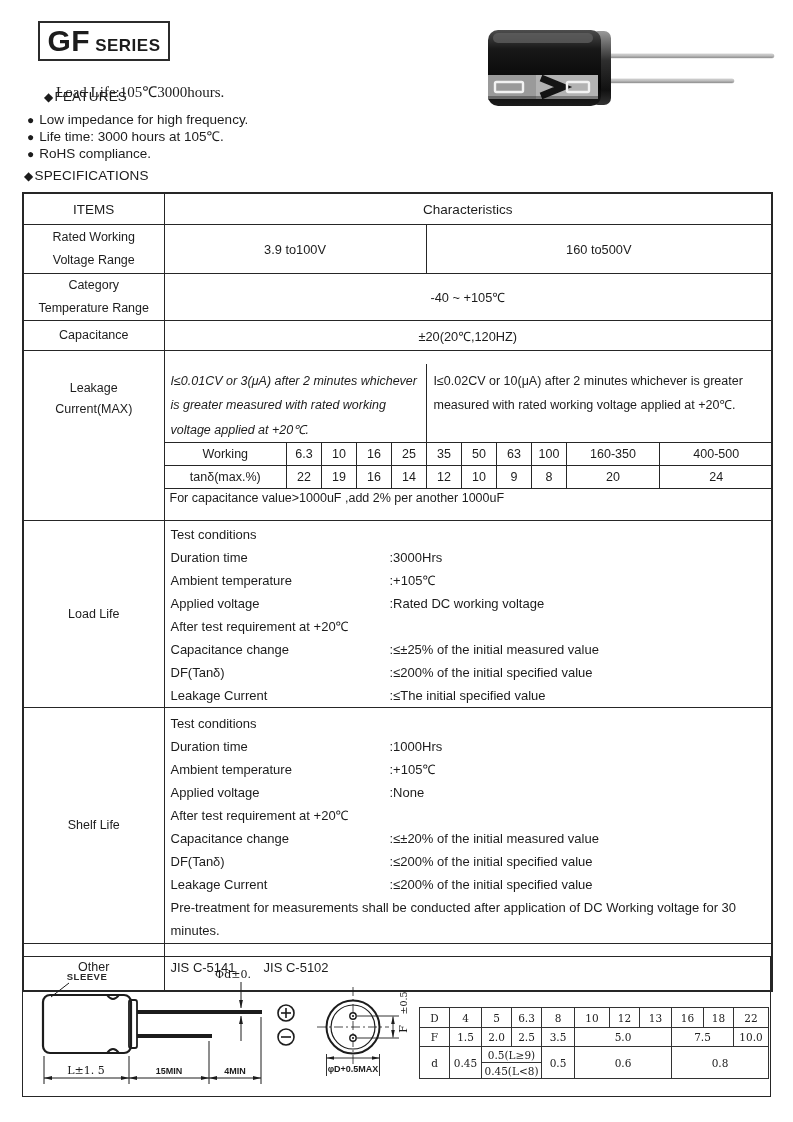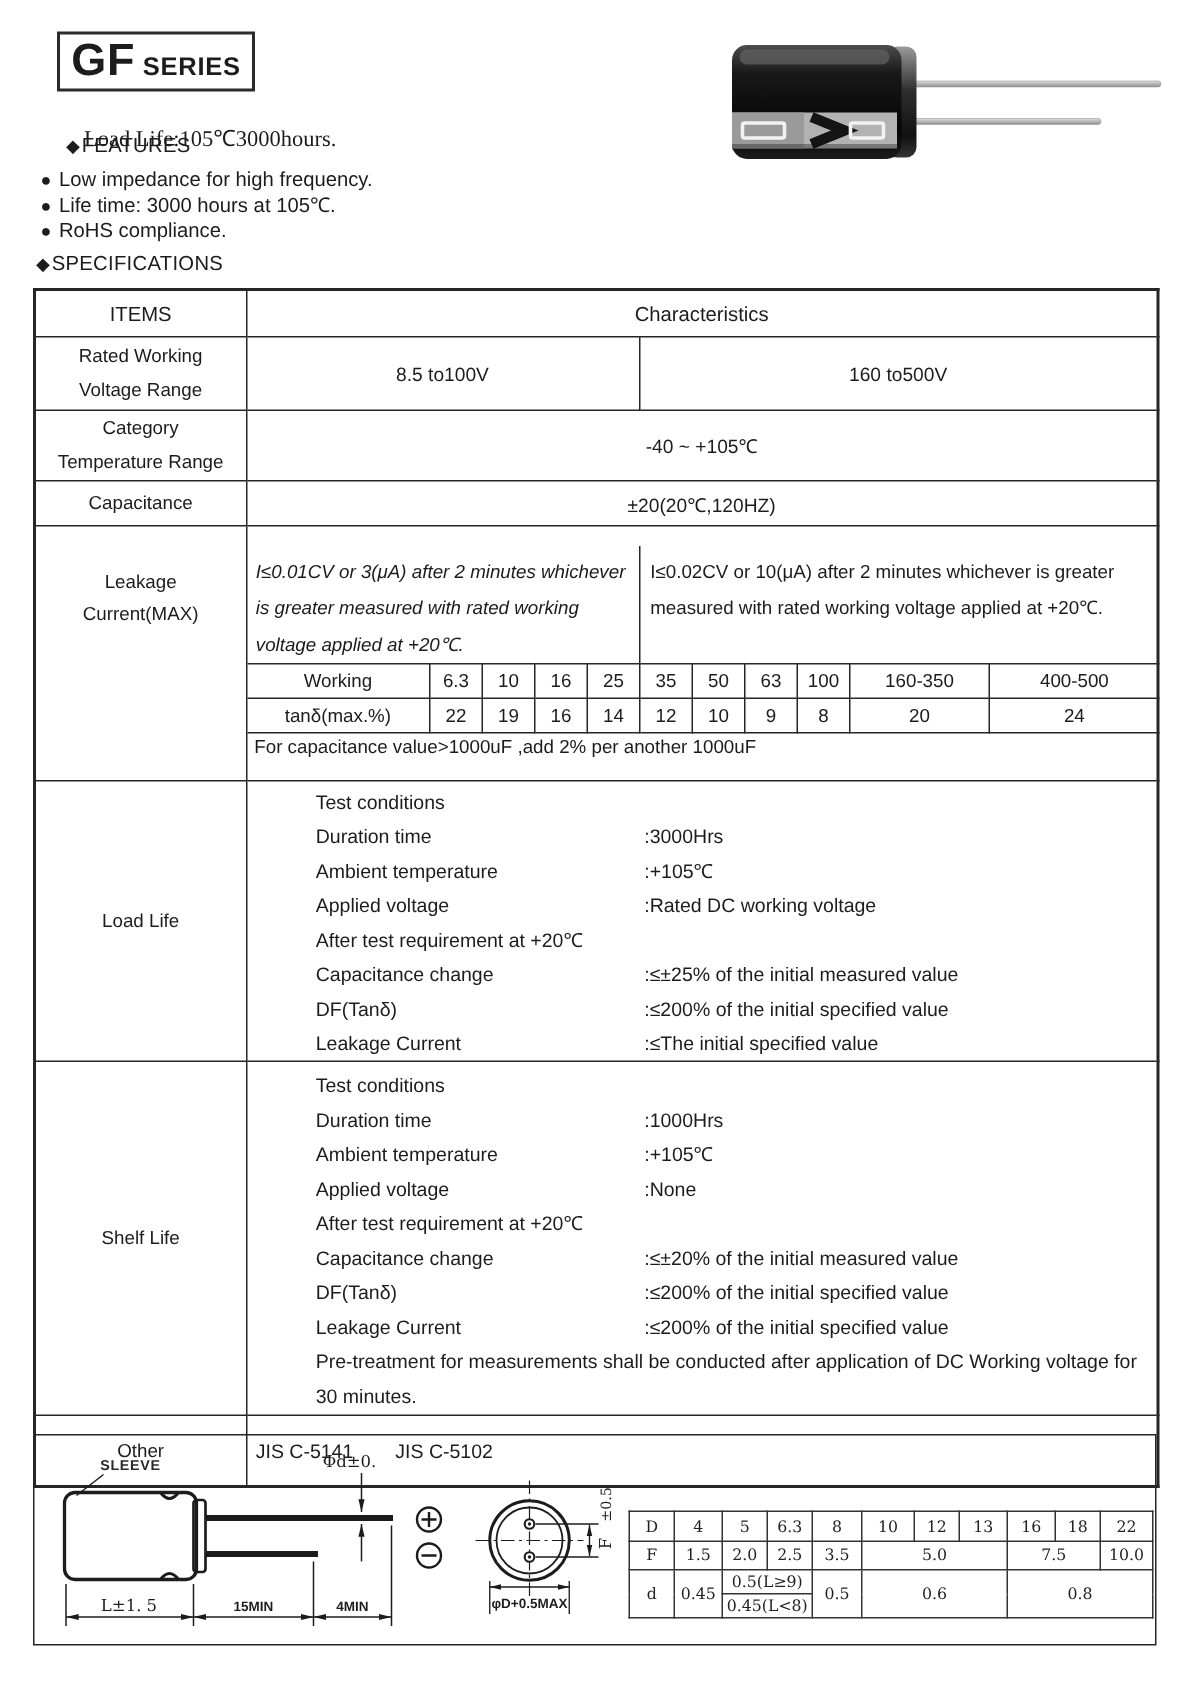--- a/index.html
+++ b/index.html
@@ -41,21 +41,21 @@
   .leak-left{width:262px;box-sizing:border-box;border-right:1.5px solid #262626;
       padding:5px 6px 0 6px;line-height:24.5px;font-style:italic;}
   .leak-right{flex:1;padding:5px 2px 0 7px;line-height:24.5px;}
   table.tan{width:100%;border-collapse:collapse;table-layout:fixed;
       border-top:1.5px solid #262626;border-bottom:1.5px solid #262626;padding-left:36px;}
   table.tan td{border:1.5px solid #262626;height:22px;text-align:center;font-size:12.5px;padding:0;}
   table.tan td:first-child{border-left:none;}
   table.tan td:last-child{border-right:none;}
   .leak-note{height:19px;line-height:18px;padding-left:5px;font-size:12.5px;}
 
-  .cond{padding-top:2px;padding-left:40px;}
+  .cond{padding-top:2px;}
   .cond-line{position:relative;min-height:23px;line-height:23px;padding-left:6px;font-size:13px;}
   .cond-line .cv{position:absolute;left:225px;top:0;}
   .cond-line.wrap{line-height:23px;padding-right:6px;}
 
   .other-val{padding-left:6px;font-size:13px;}
   .other-val .g2{margin-left:28px;}
 
   
   .draw-box{position:absolute;left:22px;top:956px;width:749px;height:141px;
       border:1.5px solid #262626;box-sizing:border-box;}
@@ -138,21 +138,21 @@
     <tbody>
         <tr class="r1">
       <td class="hdr">ITEMS</td>
       <td class="hdr" colspan="2">Characteristics</td>
     </tr>
     <tr class="r2">
       <td class="lab">
         <div class="l2">Rated Working</div>
         <div class="l2">Voltage Range</div>
       </td>
-      <td class="cen">8.5 to100V</td>
+      <td class="cen">3.9 to100V</td>
       <td class="cen">160 to500V</td>
     </tr>
     <tr class="r3">
       <td class="lab">
         <div class="l2">Category</div>
         <div class="l2">Temperature Range</div>
       </td>
       <td class="cen" colspan="2">-40 ~ +105℃</td>
     </tr>
     <tr class="r4">

